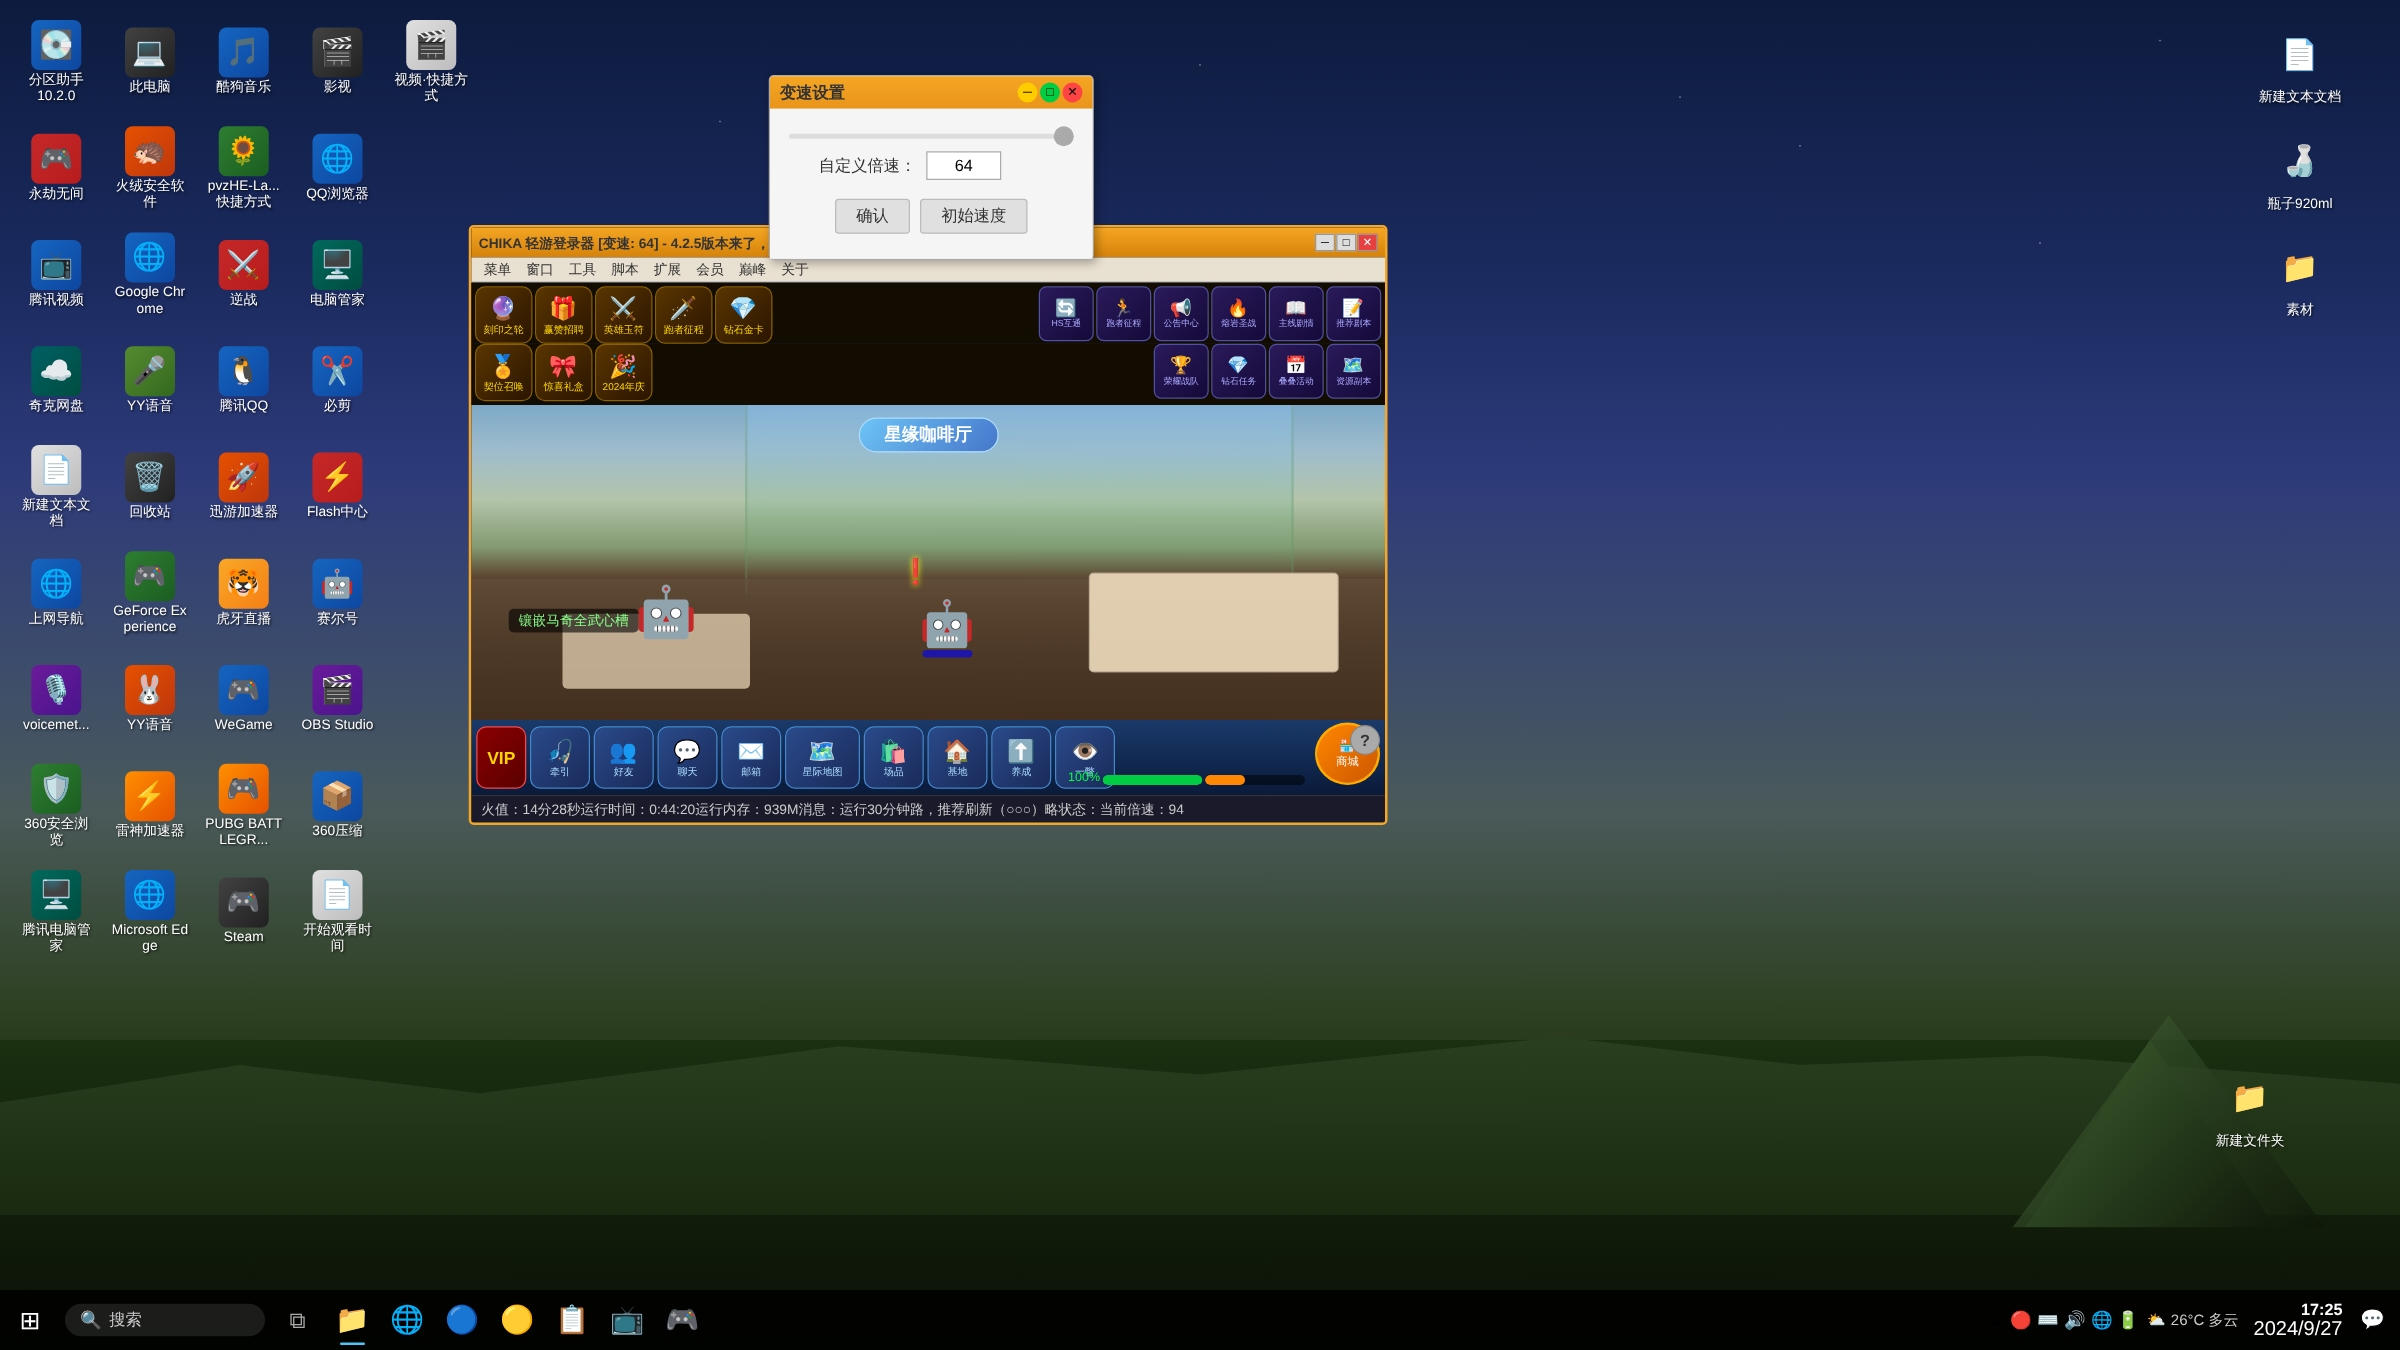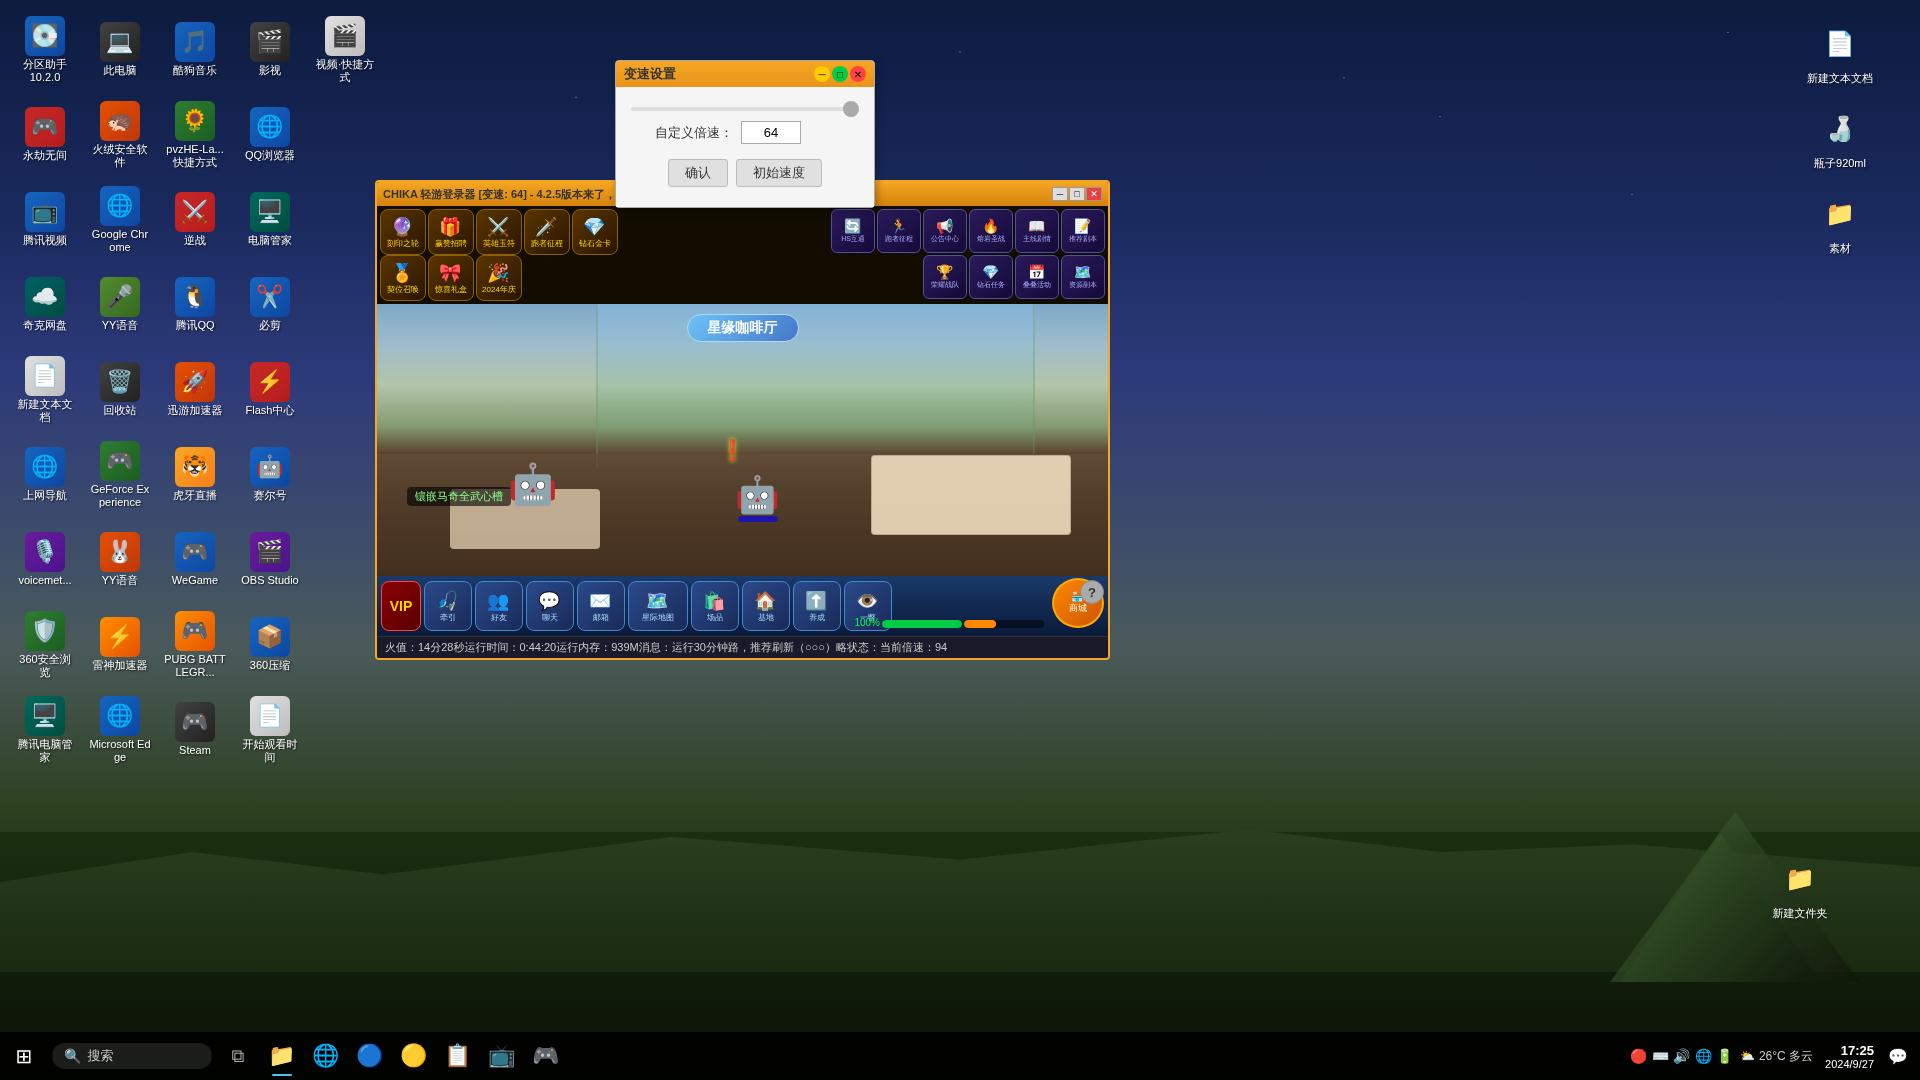--- a/index.html
+++ b/index.html
@@ -490,21 +490,21 @@
       padding: 0 6px;
     }
 
     .taskbar-clock-time {
       font-size: 13px;
       font-weight: bold;
       text-align: right;
     }
 
     .taskbar-clock-date {
-      font-size: 11px;
+      font-size: 16px;
     }
 
     
     .weather-info {
       display: flex;
       align-items: center;
       gap: 4px;
       font-size: 12px;
       color: #ccc;
     }
@@ -820,20 +820,30 @@
 
     <div class="gw-titlebar">
       <span class="gw-title-text">CHIKA 轻游登录器 [变速: 64] - 4.2.5版本来了，丰富多样的插件魔法尽情挑选，30分钟不卡顿。</span>
       <div class="gw-win-btns">
         <div class="gw-win-btn">─</div>
         <div class="gw-win-btn">□</div>
         <div class="gw-win-btn red">✕</div>
       </div>
     </div>
 
+    <div class="gw-menubar">
+      <div class="gw-menu-item">菜单</div>
+      <div class="gw-menu-item">窗口</div>
+      <div class="gw-menu-item">工具</div>
+      <div class="gw-menu-item">脚本</div>
+      <div class="gw-menu-item">扩展</div>
+      <div class="gw-menu-item">会员</div>
+      <div class="gw-menu-item">巅峰</div>
+      <div class="gw-menu-item">关于</div>
+    </div>
 
     <div style="background:#120d00;padding:3px 3px 0 3px;display:flex;gap:2px;flex-shrink:0;">
 
       <div class="top-icon" style="background:linear-gradient(135deg,#5a3500,#2a1500);border-color:#8B6000;">
         <span style="font-size:18px;">🔮</span>
         <span class="top-icon-label">刻印之轮</span>
       </div>
       <div class="top-icon" style="background:linear-gradient(135deg,#5a3500,#2a1500);border-color:#8B6000;">
         <span style="font-size:18px;">🎁</span>
         <span class="top-icon-label">赢赞招聘</span>

